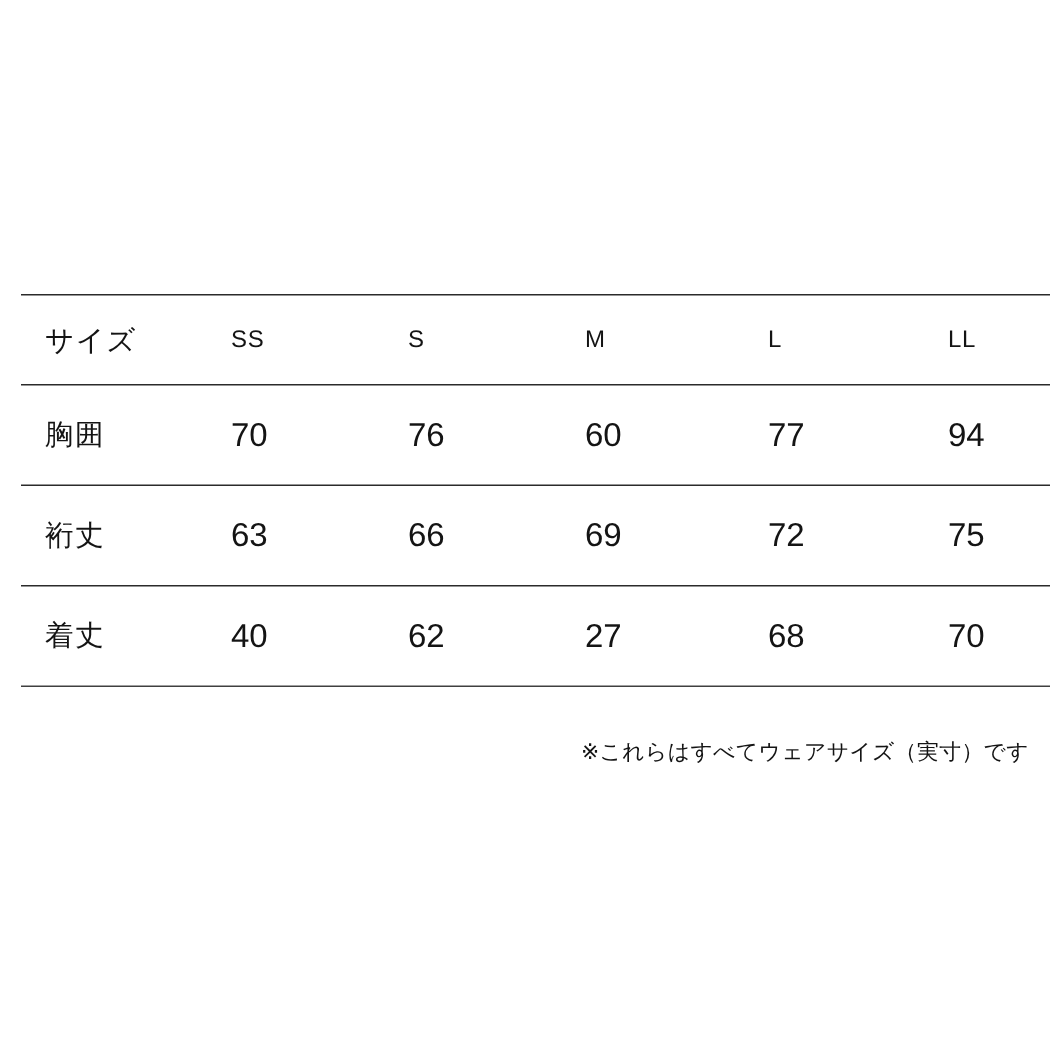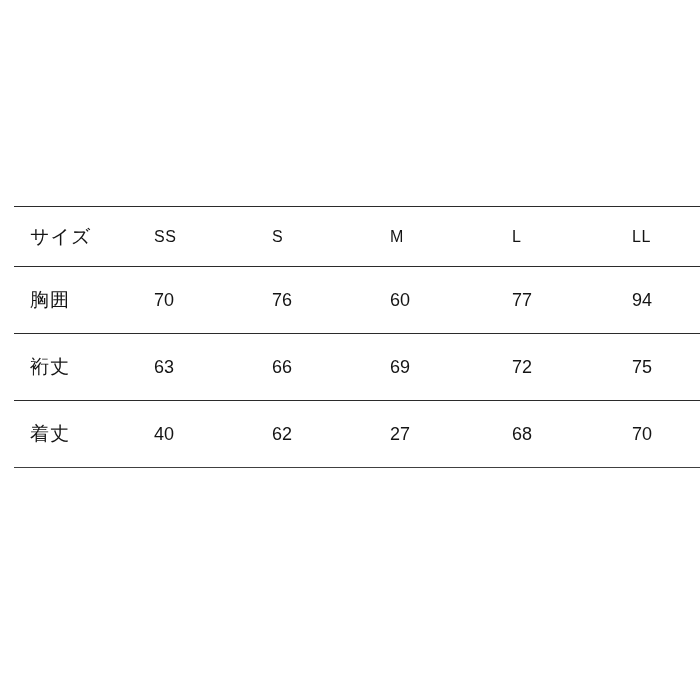--- a/index.html
+++ b/index.html
@@ -16,21 +16,21 @@
   }
   .page {
     position: relative;
     width: 700px;
     height: 700px;
     box-sizing: border-box;
   }
   .table-wrap {
     position: absolute;
     left: 14px;
-    top: 206px;
+    top: 196px;
     width: 672px;
   }
   table.size-table {
     width: 100%;
     border-collapse: collapse;
     table-layout: fixed;
   }
   table.size-table tr {
     height: 67px;
   }
@@ -56,21 +56,21 @@
     padding-left: 16px !important;
     color: #141414;
   }
   .head-cell {
     font-size: 16px;
     font-weight: bold;
     color: #141414;
     letter-spacing: 0.5px;
   }
   .val-cell {
-    font-size: 18px;
+    font-size: 22px;
     color: #141414;
   }
   .c1 { width: 100px; }
   .c2 { width: 100px; }
   .c3 { width: 100px; }
   .c4 { width: 100px; }
   .c5 { width: 100px; }
   .head-cell.c1, .val-cell.c1 { padding-left: 16px !important; }
   .head-cell.c2, .val-cell.c2 { padding-left: 18px !important; }
   .head-cell.c3, .val-cell.c3 { padding-left: 18px !important; }
@@ -127,14 +127,15 @@
         <td class="val-cell c2">62</td>
         <td class="val-cell c3">27</td>
         <td class="val-cell c4">68</td>
         <td class="val-cell c5">70</td>
 
       </tr>
     </tbody>
       </table>
   </div>
 
+  <div class="note">※これらはすべてウェアサイズ（実寸）です</div>
 
 </div>
 
 </body></html>

